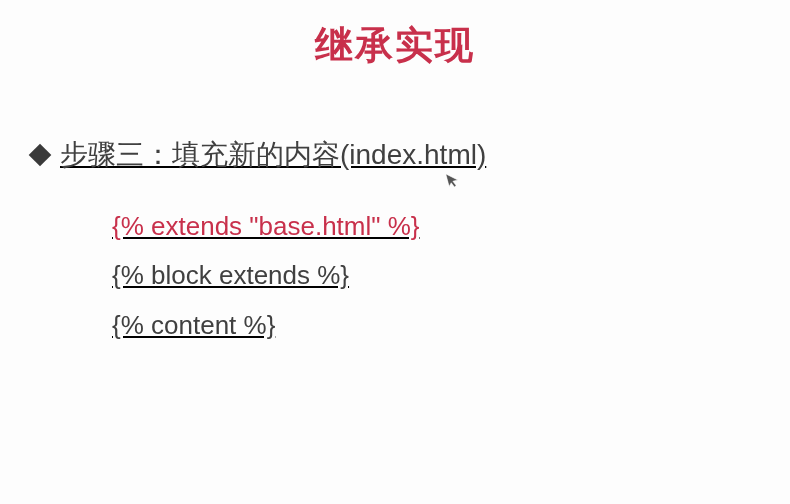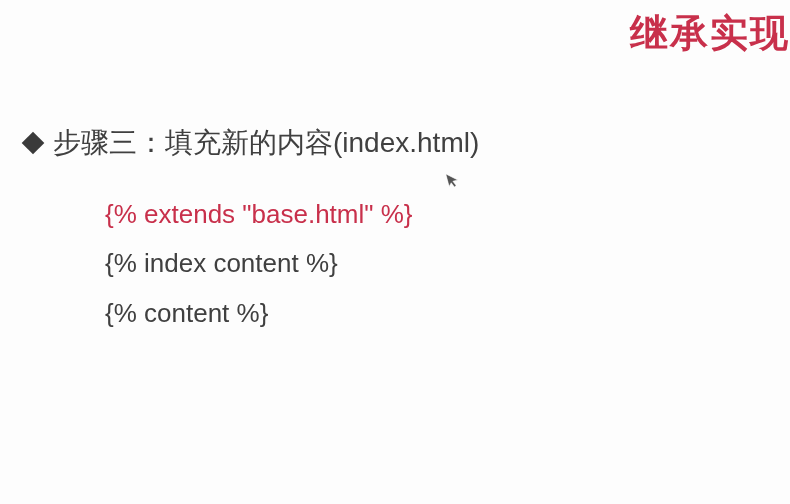--- a/index.html
+++ b/index.html
@@ -12,27 +12,28 @@
       height: 504px;
       background: #fdfdfd;
       font-family: "Microsoft YaHei", "SimHei", sans-serif;
       position: relative;
       overflow: hidden;
     }
     .title {
       font-size: 38px;
       font-weight: bold;
       color: #c8304b;
-      text-align: right;
-      padding-top: 8px;
+      text-align: center;
+      padding-top: 20px;
       letter-spacing: 2px;
     }
     .content-area {
-      padding-left: 25px;
+      padding-left: 32px;
       padding-top: 65px;
+      text-decoration: underline;
     }
     .bullet-line {
       display: flex;
       align-items: center;
       gap: 12px;
     }
     .diamond-bullet {
       width: 16px;
       height: 16px;
       background: #3a3a3a;
@@ -74,21 +75,21 @@
 <div class="title">继承实现</div>
 
 <div class="content-area">
   <div class="bullet-line">
     <div class="diamond-bullet"></div>
     <div class="step-title">步骤三：填充新的内容(index.html)</div>
   </div>
 
   <div class="code-block">
     <div class="code-line highlight">{% extends "base.html" %}</div>
-    <div class="code-line">{% index content %}</div>
+    <div class="code-line">{% block extends %}</div>
     <div class="code-line">{% content %}</div>
   </div>
 </div>
 
 <div class="cursor-arrow">
   <svg width="12" height="16" viewBox="0 0 12 16">
     <path d="M0,0 L0,13 L3,10 L5,15 L7,14 L5,9 L10,9 Z" fill="#555" stroke="#fff" stroke-width="0.5"></path>
   </svg>
 </div>
 

